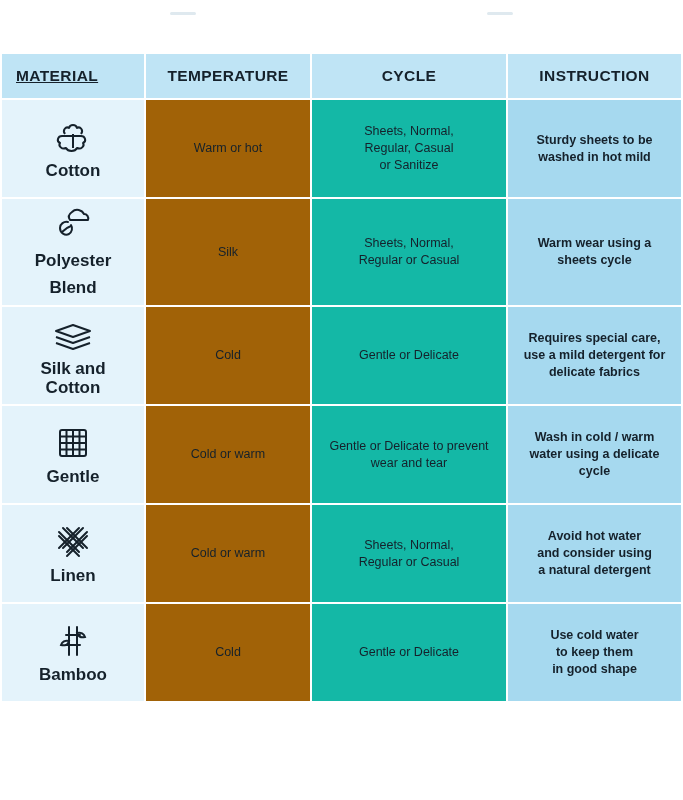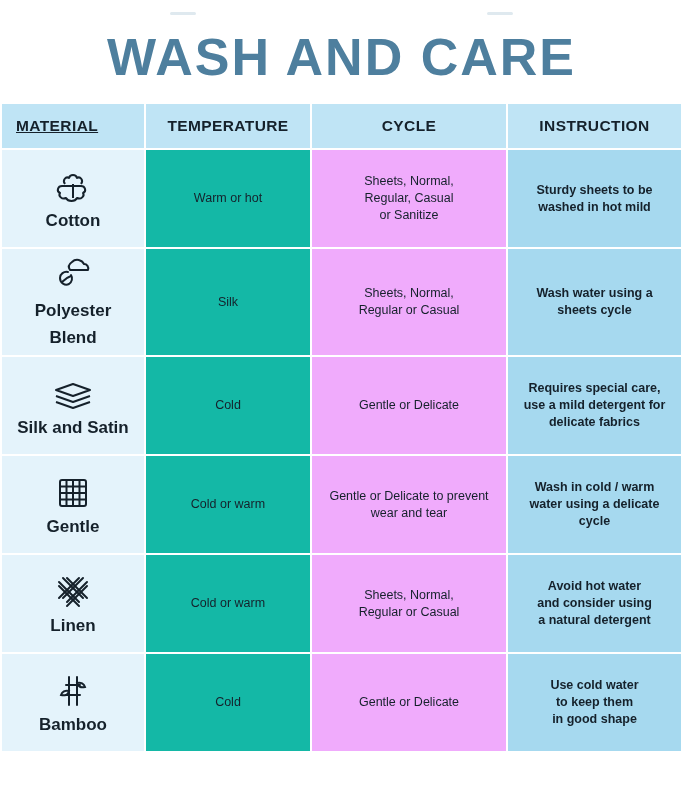--- a/index.html
+++ b/index.html
@@ -91,25 +91,25 @@
     text-align: center;
     line-height: 17px;
     padding: 4px 8px;
   }
   tbody td.mat {
     background: #e4f3fb;
     text-align: center;
     padding: 4px 14px;
   }
   tbody td.temp {
+    background: #a16207;
+    margin-left: 40px;
+  }
+  tbody td.cycle {
     background: #14b8a6;
-    margin-left: 40px;
-  }
-  tbody td.cycle {
-    background: #f0abfc;
   }
   tbody td.instr {
     background: #a6d9ef;
     font-weight: bold;
     font-size: 12.5px;
   }
   .mat-inner {
     display: flex;
     flex-direction: column;
     align-items: center;
@@ -135,21 +135,20 @@
 <body>
 
 <div class="page">
 
   <div class="top-marks">
     <span class="tm1"></span>
     <span class="tm2"></span>
   </div>
 
   <div class="title">
-    <span class="line1">WASH AND CARE</span>
   </div>
 
   <table class="care">
     <colgroup>
       <col class="col-material">
       <col class="col-temp">
       <col class="col-cycle">
       <col class="col-instruction">
     </colgroup>
     <thead>
@@ -197,37 +196,37 @@
                 </g>
               </svg>
             </span>
             <span class="mat-label two-line" style="white-space:pre-line">Polyester
 Blend</span>
           </div>
         </td>
         <td class="temp" style="white-space:pre-line">Silk</td>
         <td class="cycle" style="white-space:pre-line">Sheets, Normal,
 Regular or Casual</td>
-        <td class="instr" style="white-space:pre-line">Wash water using a
+        <td class="instr" style="white-space:pre-line">Warm wear using a
 sheets cycle</td>
       </tr>
 
       <tr>
         <td class="mat">
           <div class="mat-inner">
             <span class="mat-icon">
               <svg width="46" height="32" viewBox="0 0 46 32">
                 <g fill="none" stroke="#15212b" stroke-width="2" stroke-linejoin="round">
                   <path d="M6 12l17-6 17 6-17 6z"></path>
                   <path d="M6 18l17 6 17-6"></path>
                   <path d="M6 24l17 6 17-6"></path>
                 </g>
               </svg>
             </span>
-            <span class="mat-label">Silk and Satin</span>
+            <span class="mat-label">Silk and Cotton</span>
           </div>
         </td>
         <td class="temp" style="white-space:pre-line">Cold</td>
         <td class="cycle" style="white-space:pre-line">Gentle or Delicate</td>
         <td class="instr" style="white-space:pre-line">Requires special care,
 use a mild detergent for
 delicate fabrics</td>
       </tr>
 
       <tr>

